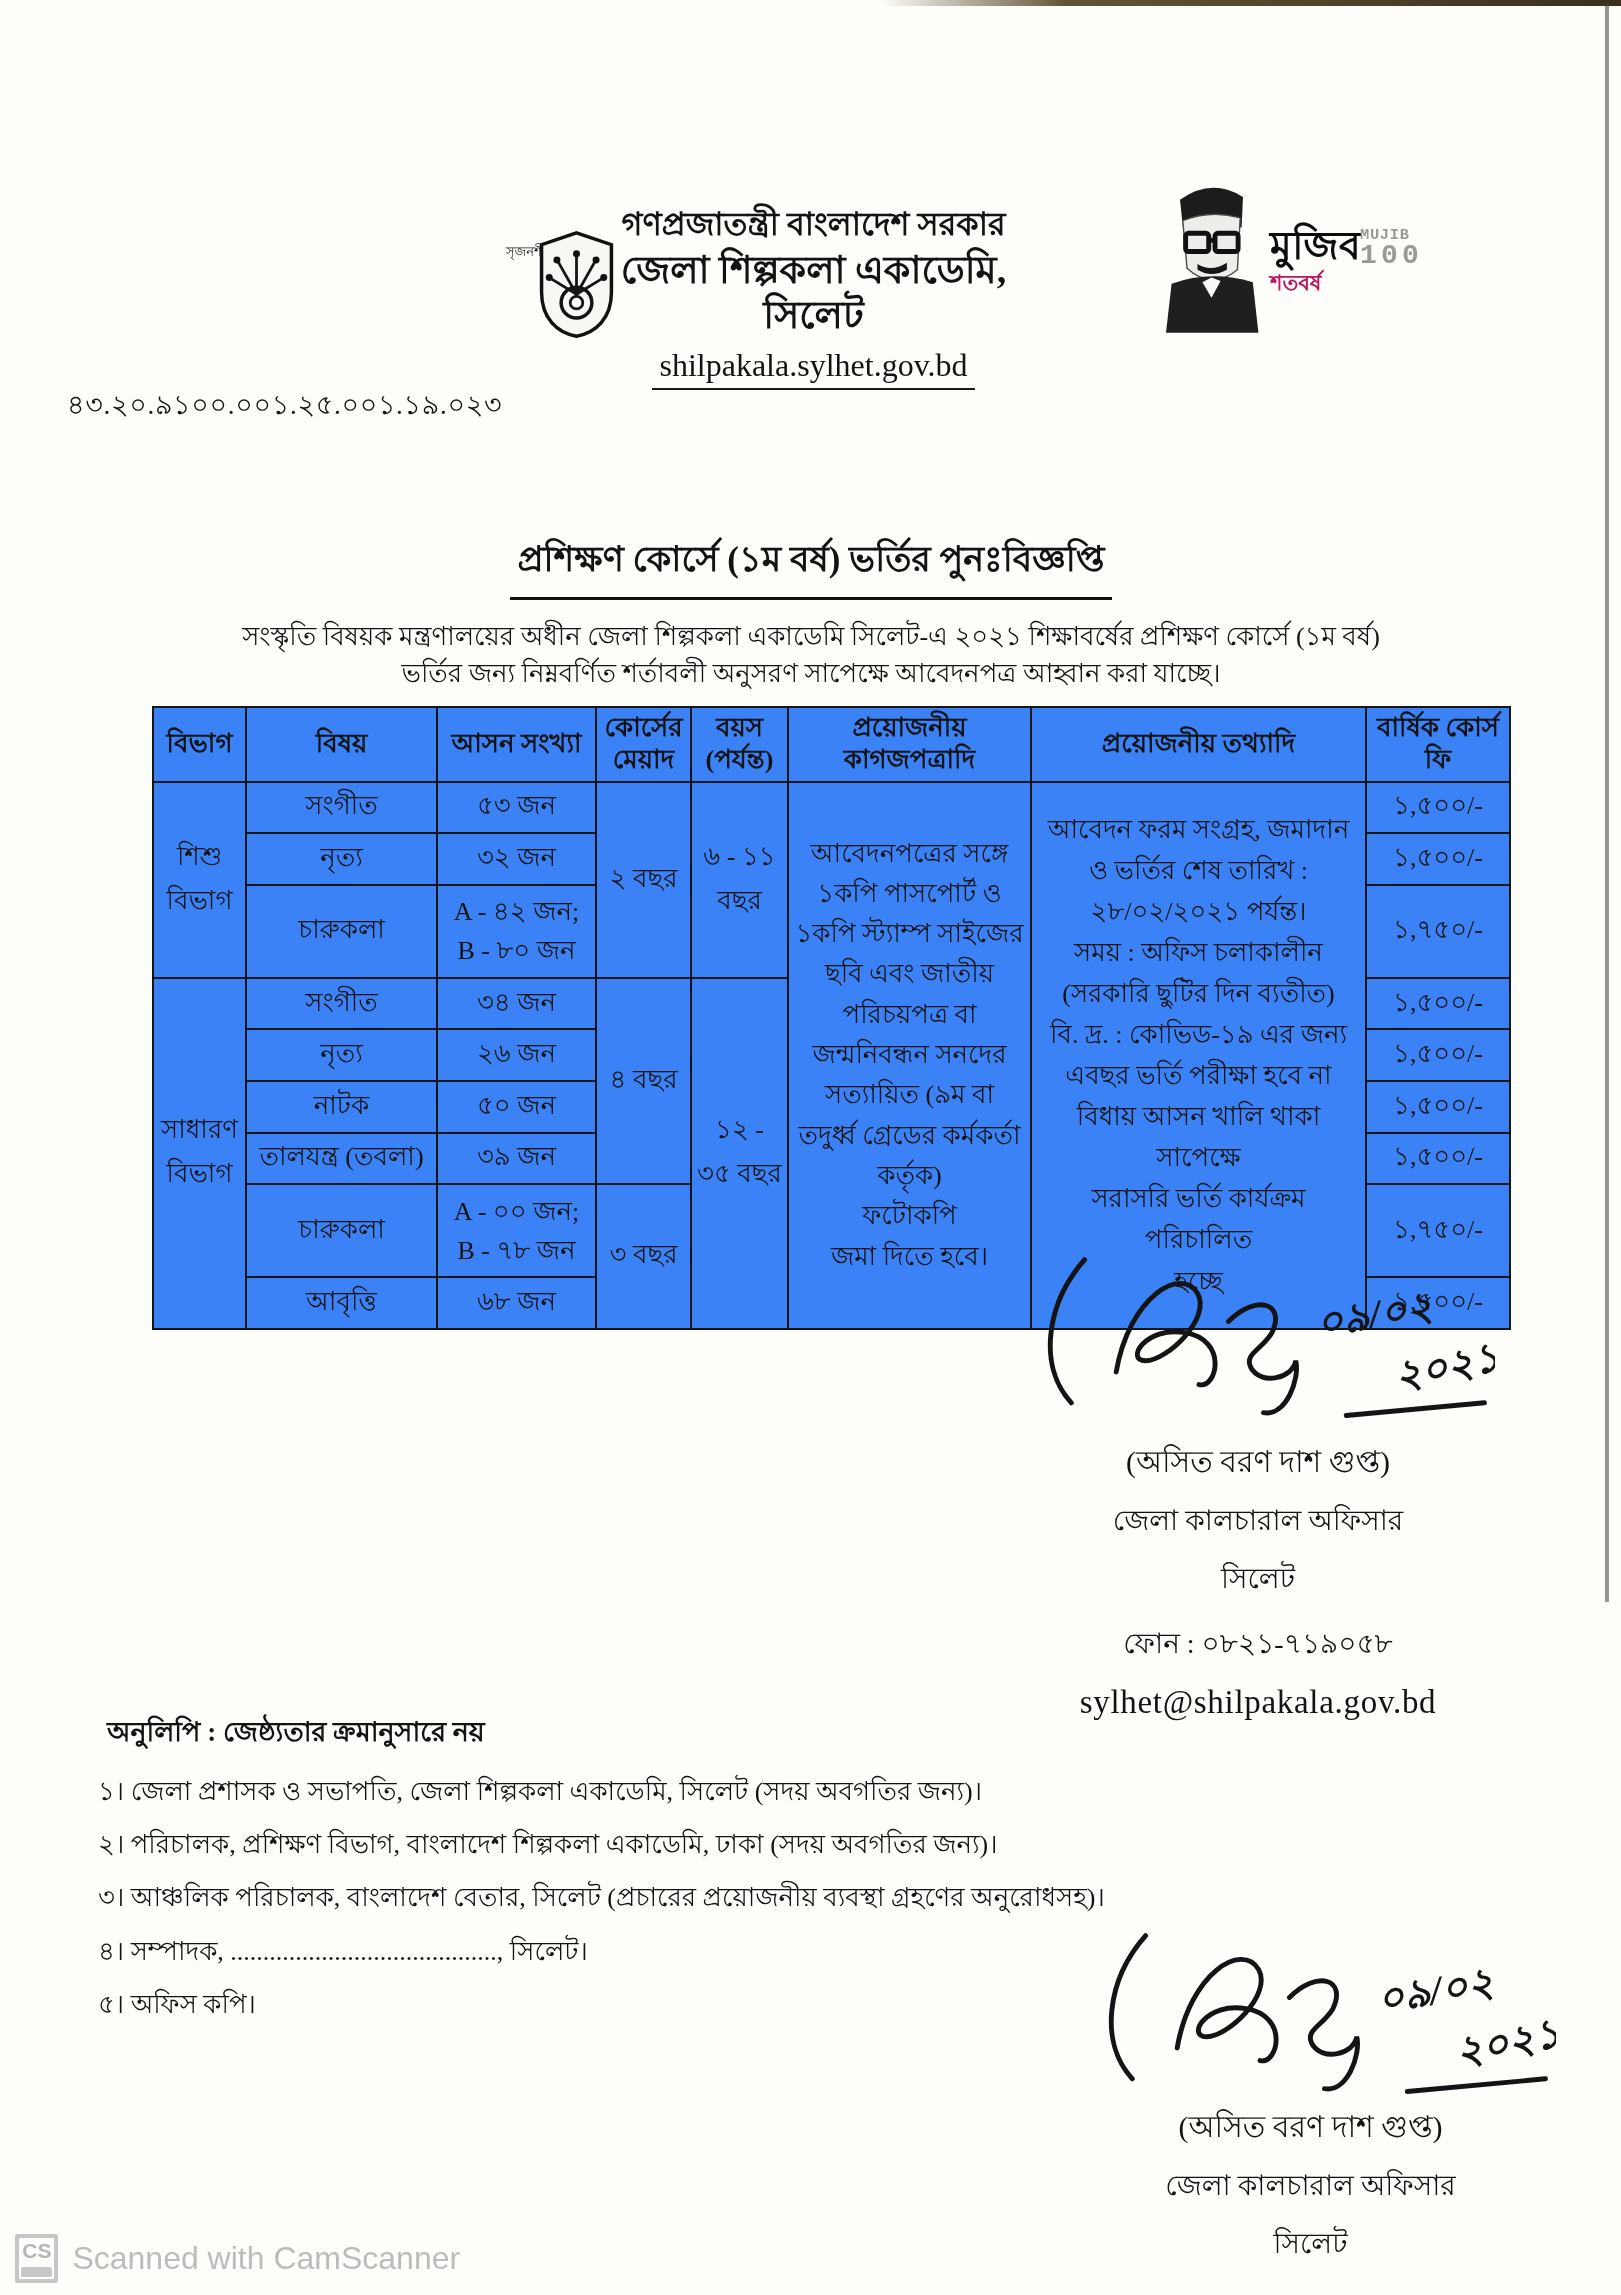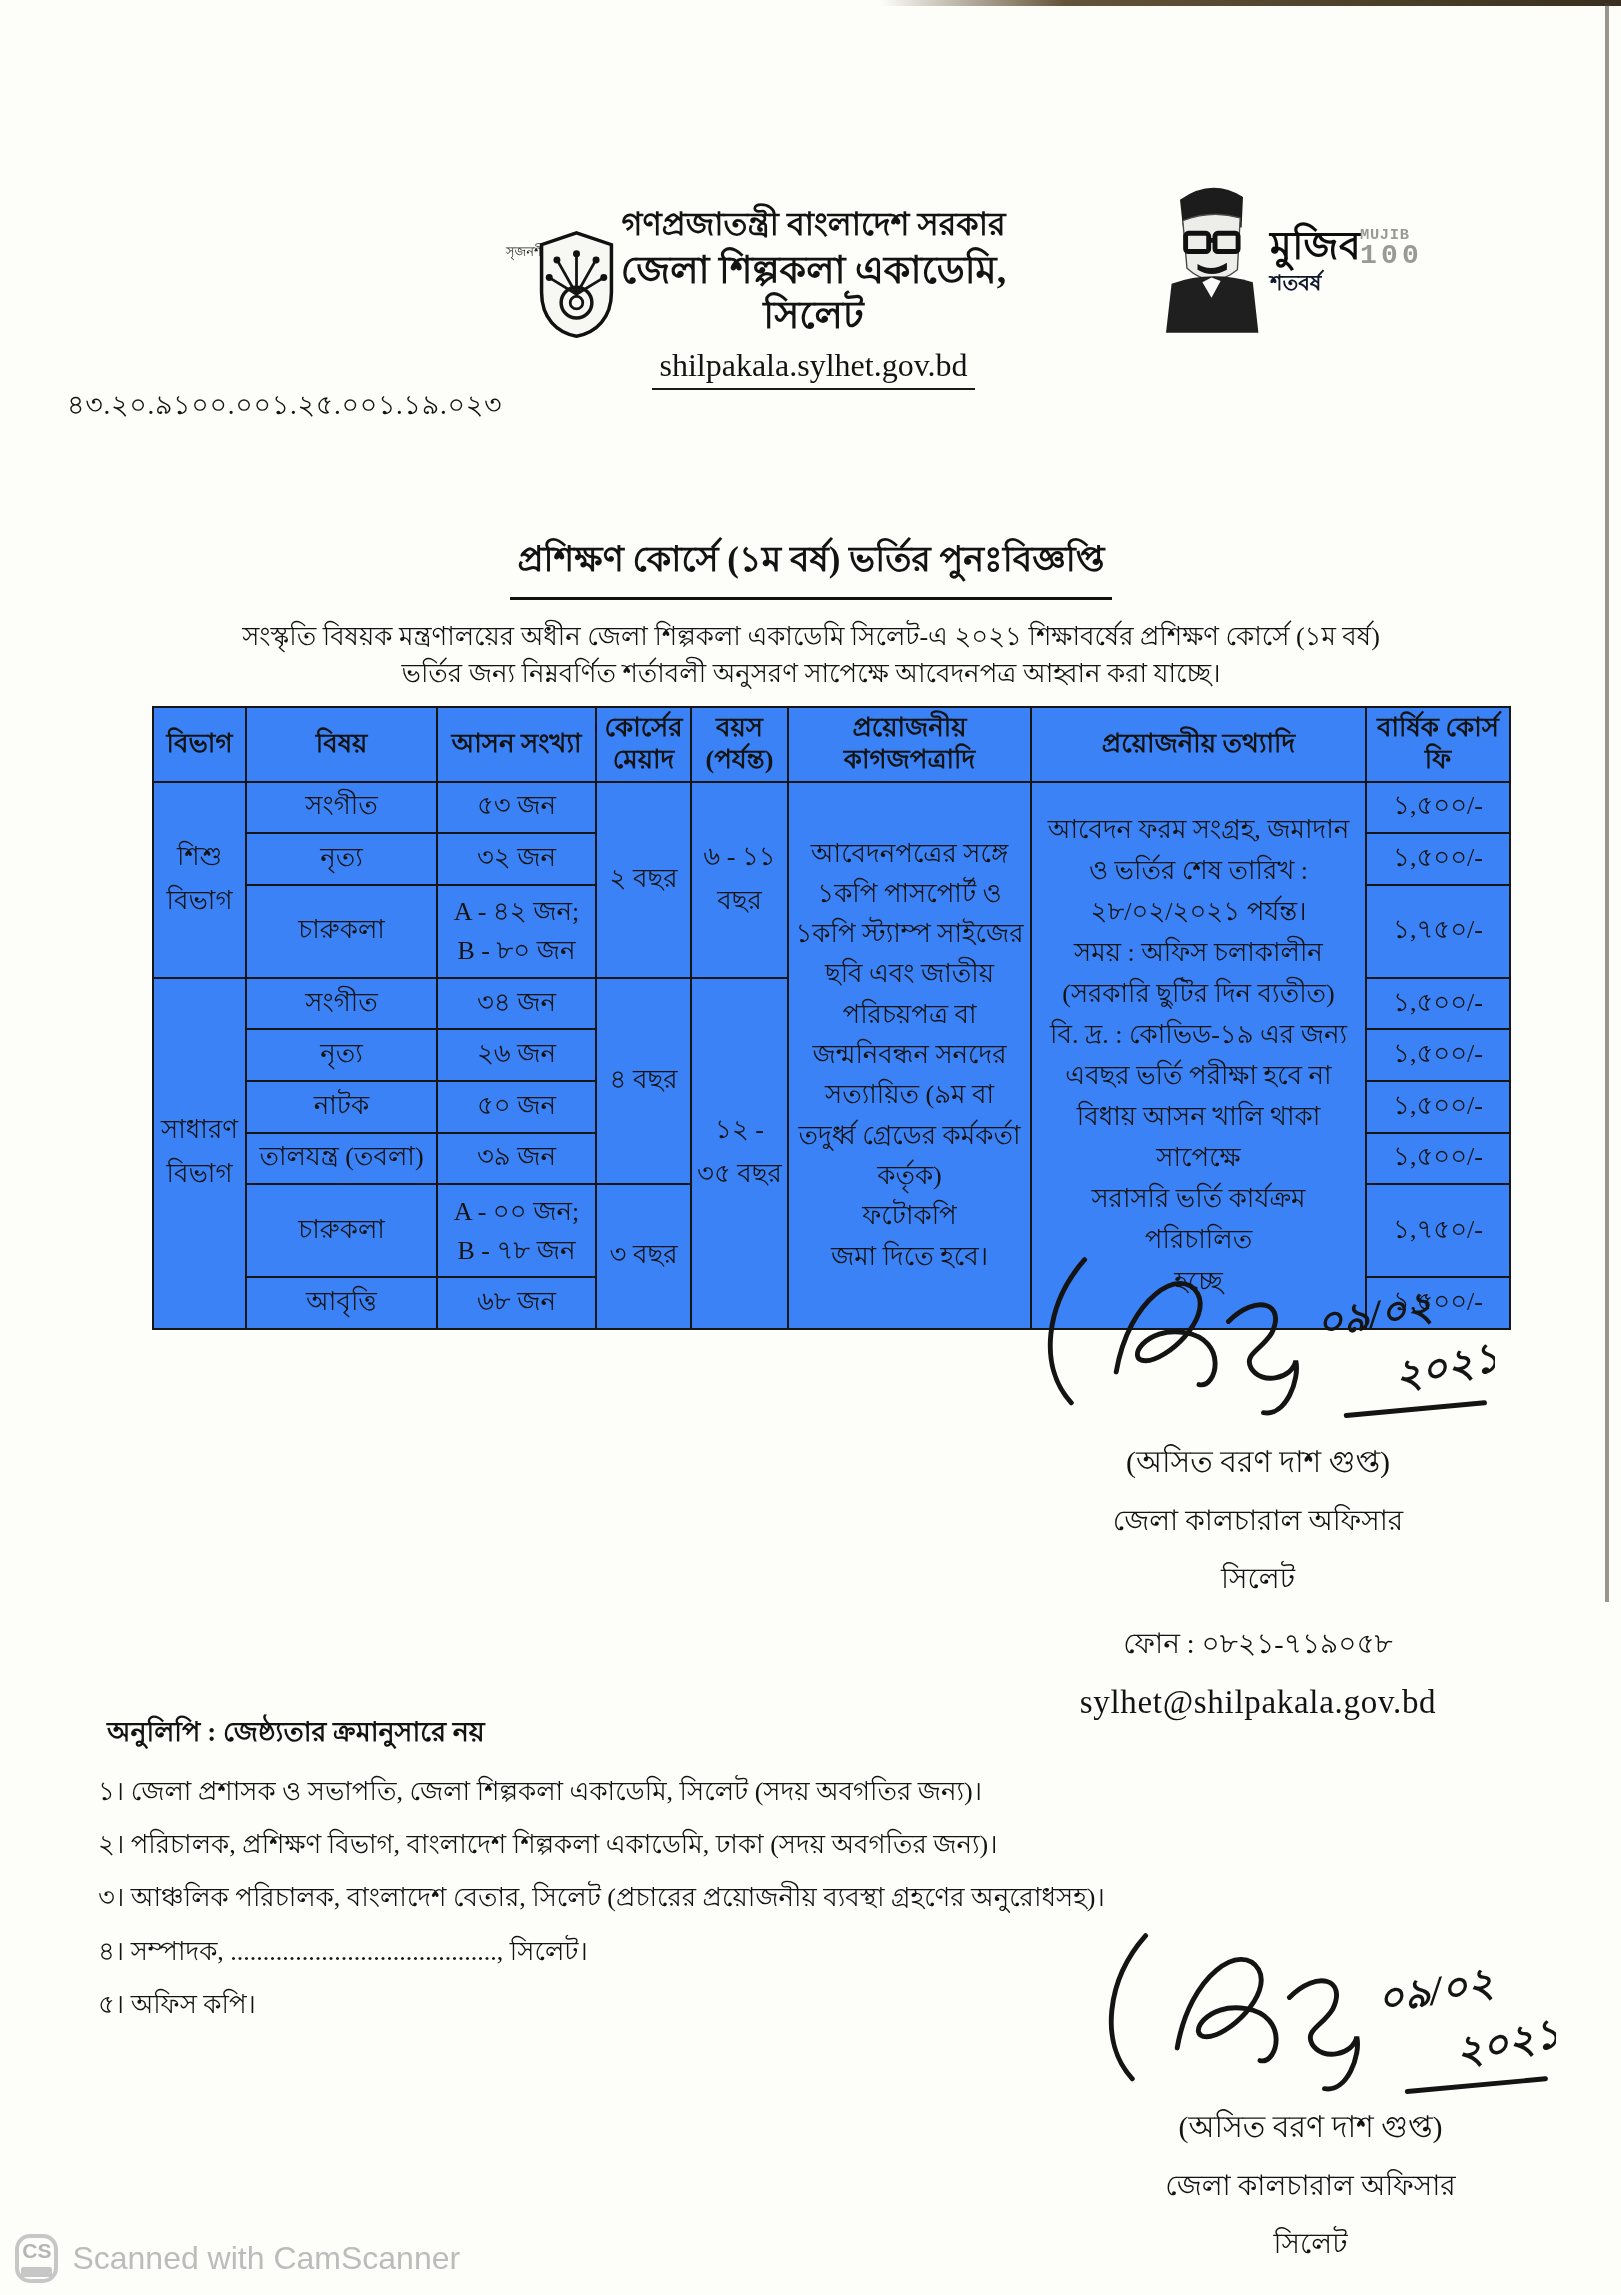--- a/index.html
+++ b/index.html
@@ -17,21 +17,21 @@
   
   .emblem-caption{position:absolute;left:506px;top:210px;font-size:13px;white-space:nowrap;color:#222;margin-top:32px;}
   .emblem{position:absolute;left:537px;top:230px;width:79px;height:109px;}
   .header-center{position:absolute;left:596px;top:205px;width:435px;text-align:center;line-height:1.2;}
   .gov-line{font-size:32px;font-weight:600;}
   .org-line{font-size:38px;font-weight:700;margin-top:4.2px;}
   .site-line{display:inline-block;font-size:32px;margin-top:7px;padding:0 7px 3.5px 7px;border-bottom:2.8px solid #1a1a1a;}
   .mujib{position:absolute;left:1159px;top:177px;width:247px;height:163px;}
   .mujib-inner{position:absolute;left:111px;top:50px;width:136px;}
   .mujib-bn-top{display:block;font-size:39px;font-weight:800;line-height:.95;color:#0d0d0d;letter-spacing:0.7px;}
-  .mujib-bn-bottom{display:inline-block;font-size:21px;font-weight:700;color:#0f172a;margin-top:2.8px;}
+  .mujib-bn-bottom{display:inline-block;font-size:21px;font-weight:700;color:#be185d;margin-top:2.8px;}
   .mujib-en{position:absolute;left:90px;top:1.4px;color:#9a9a94;font-family:Liberation Mono, monospace;line-height:.95;text-align:left;}
   .mujib-en .en1{font-size:15.4px;font-weight:700;letter-spacing:0.7px;display:block;}
   .mujib-en .en2{font-size:28px;font-weight:700;letter-spacing:4.2px;display:block;}
 
   
   .memo{position:absolute;left:67px;top:384px;font-size:27px;letter-spacing:0.7px;}
   .dateblock{position:absolute;left:1185px;top:372px;width:244px;text-align:center;font-size:26px;}
   .dateblock .d1{display:inline-block;padding:0 9.8px 5.6px 9.8px;border-bottom:2.1px solid #161616;}
   .dateblock .d2{margin-top:5.6px;}
 
@@ -65,21 +65,21 @@
   .sig-email{font-size:33px;margin-top:15.4px;letter-spacing:0.7px;}
 
   
   .copies-heading{position:absolute;left:107px;top:1711px;font-size:27px;font-weight:600;}
   .copies{position:absolute;left:98px;top:1776px;width:1276px;font-size:26px;list-style:none;margin:0;padding:0;}
   .copies li{margin-bottom:22px;line-height:1.2;}
 
   
   .cam-footer{position:absolute;left:15.4px;top:2234px;display:flex;align-items:center;gap:14px;
     font-family:"Liberation Sans","DejaVu Sans",sans-serif;}
-  .cs-badge{position:relative;width:43px;height:49px;border:4.2px solid #c7c7c7;border-radius:15px;box-sizing:border-box;}
+  .cs-badge{position:relative;width:43px;height:49px;border:4.2px solid #c7c7c7;border-radius:2px;box-sizing:border-box;}
   .cs-badge .cs-txt{position:absolute;left:0;right:0;top:1.4px;text-align:center;font-size:21px;font-weight:700;color:#b5b5b5;}
   .cs-badge .cs-bar{position:absolute;left:2.1px;right:2.1px;bottom:2.1px;height:9.8px;background:#c7c7c7;border-radius:2.1px;}
   .cam-text{font-size:32px;color:#bcbcbc;font-weight:400;}
 
   svg .ink{stroke:#141414;fill:none;stroke-linecap:round;}
   .hand{font-style:italic;font-weight:600;}
 </style>
 </head>
 <body>
 

